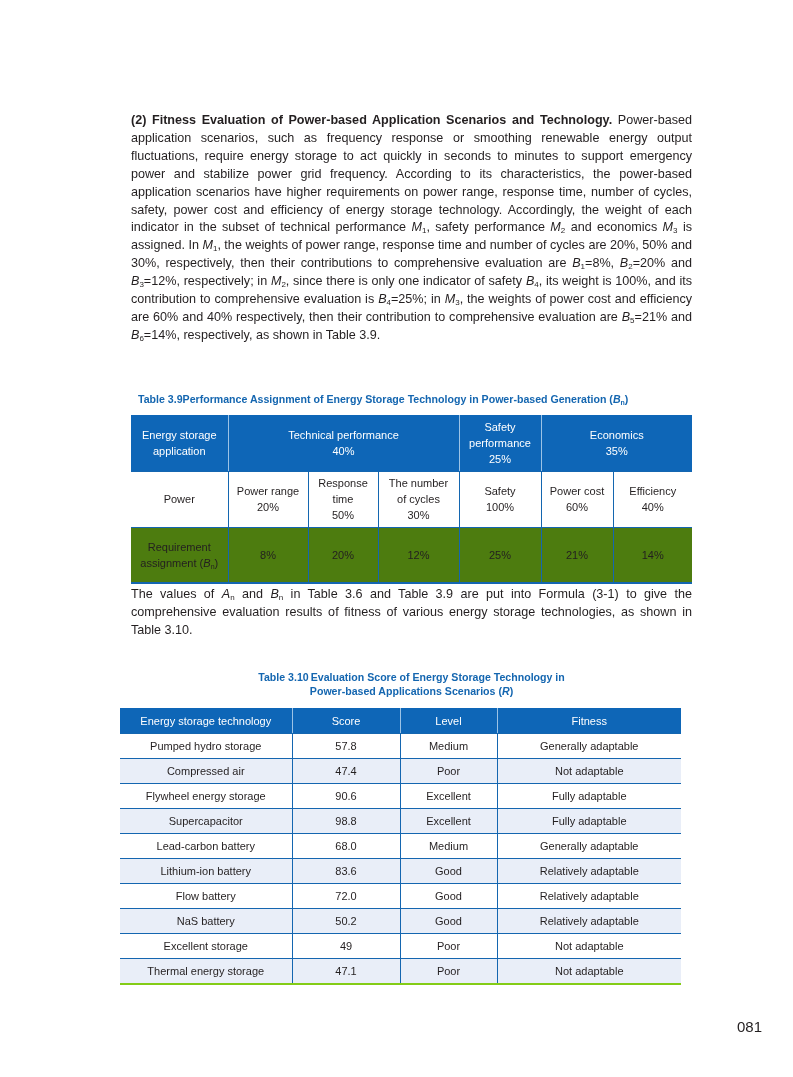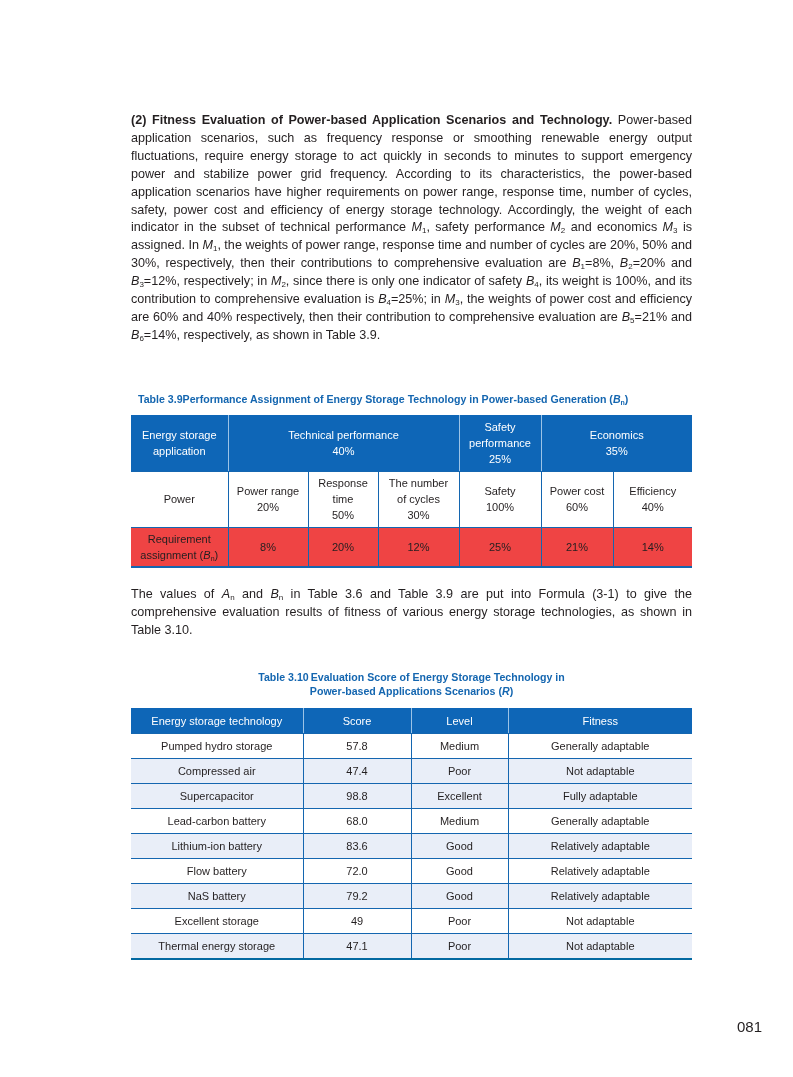--- a/index.html
+++ b/index.html
@@ -24,23 +24,23 @@
   td, th { text-align: center; vertical-align: middle; padding: 0; line-height: 16px;
            border: 1px solid #1466b0; font-weight: normal; }
   th { background: #0e66b7; color: #ffffff; }
   #t1 { left: 131px; top: 415px; width: 561px; border-bottom: 2px solid #1466b0; }
   #t1 td, #t1 th { border-top: none; border-left: 1px solid #1466b0; border-right: 1px solid #1466b0; }
   #t1 tr:first-child th { border-left-color: #9cc3e6; border-right-color: #9cc3e6; }
   #t1 tr > *:first-child { border-left: none; }
   #t1 tr > *:last-child { border-right: none; }
   #t1 .row-h { height: 56px; }
   #t1 .row-w { height: 56px; }
-  #t1 .row-r { height: 40px; background: #ef4444; }
+  #t1 .row-r { height: 56px; background: #4d7c0f; }
   #t1 .row-r td { border-top: 1px solid #1466b0; }
-  #t2 { left: 131px; top: 708px; width: 561px; border-bottom: 2px solid #0369a1; }
+  #t2 { left: 120px; top: 708px; width: 561px; border-bottom: 2px solid #84cc16; }
   #t2 th { height: 25px; border-top: none; border-left: 1px solid #9cc3e6; border-right: 1px solid #9cc3e6; }
   #t2 td { height: 24px; border-left: 1px solid #1466b0; border-right: 1px solid #1466b0; border-top: 1px solid #1466b0; border-bottom: none; }
   #t2 tr > *:first-child { border-left: none; }
   #t2 tr > *:last-child { border-right: none; }
   #t2 tr.alt td { background: #e9eef8; }
   #page-num { position: absolute; left: 737px; top: 1018px; font-size: 15px; color: #231f20; }
 </style>
 </head>
 <body>
 
@@ -109,20 +109,26 @@
         <td>57.8</td>
         <td>Medium</td>
         <td>Generally adaptable</td>
       </tr>
   <tr class="alt">
         <td>Compressed air</td>
         <td>47.4</td>
         <td>Poor</td>
         <td>Not adaptable</td>
       </tr>
+  <tr>
+        <td>Flywheel energy storage</td>
+        <td>90.6</td>
+        <td>Excellent</td>
+        <td>Fully adaptable</td>
+      </tr>
   <tr class="alt">
         <td>Supercapacitor</td>
         <td>98.8</td>
         <td>Excellent</td>
         <td>Fully adaptable</td>
       </tr>
   <tr>
         <td>Lead-carbon battery</td>
         <td>68.0</td>
         <td>Medium</td>
@@ -135,21 +141,21 @@
         <td>Relatively adaptable</td>
       </tr>
   <tr>
         <td>Flow battery</td>
         <td>72.0</td>
         <td>Good</td>
         <td>Relatively adaptable</td>
       </tr>
   <tr class="alt">
         <td>NaS battery</td>
-        <td>79.2</td>
+        <td>50.2</td>
         <td>Good</td>
         <td>Relatively adaptable</td>
       </tr>
   <tr>
         <td>Excellent storage</td>
         <td>49</td>
         <td>Poor</td>
         <td>Not adaptable</td>
       </tr>
   <tr class="alt">

